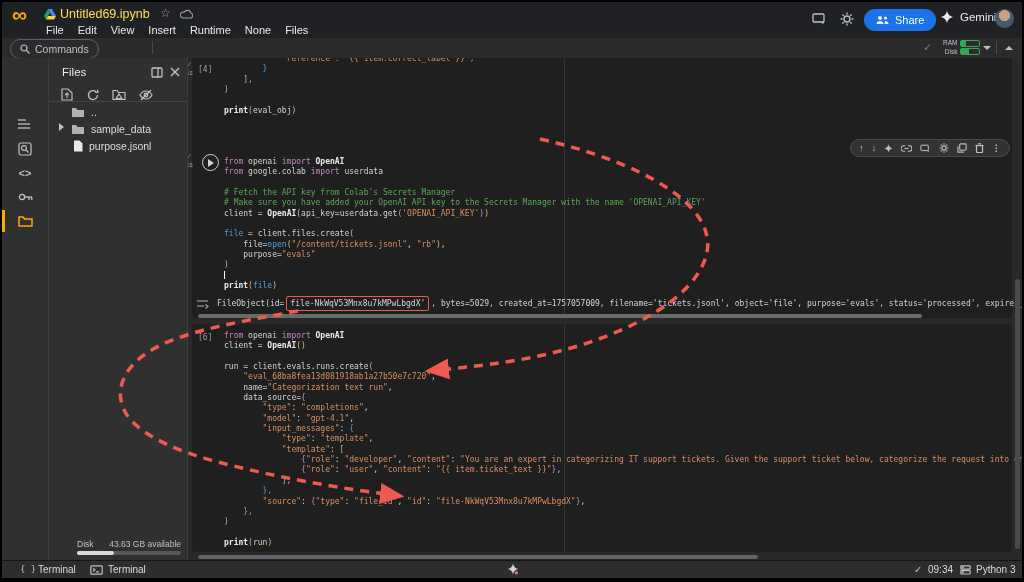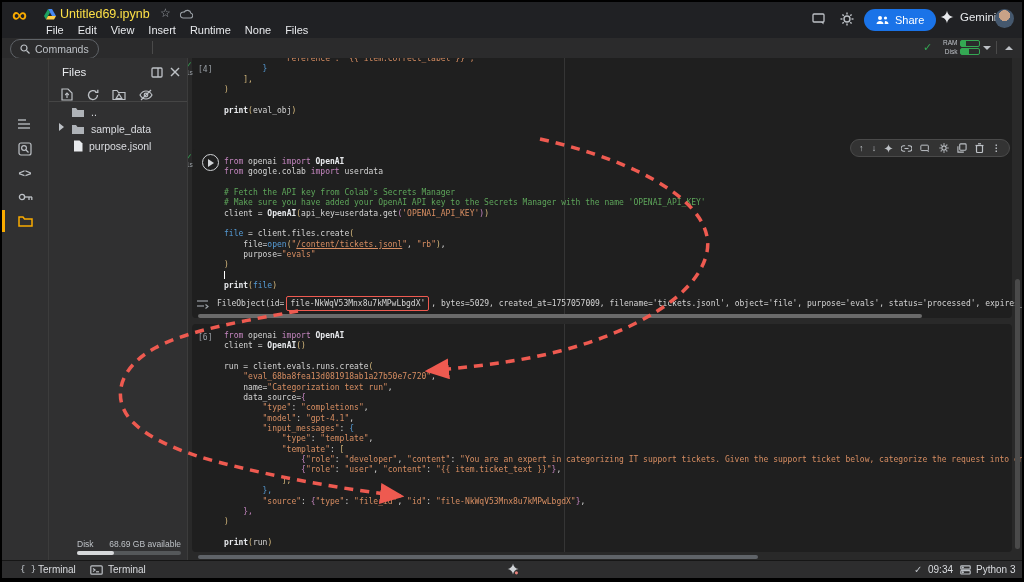--- a/index.html
+++ b/index.html
@@ -15,21 +15,21 @@
   .caret-up{width:0;height:0;border-left:4px solid transparent;border-right:4px solid transparent;border-bottom:4px solid #bdc1c6;display:inline-block;}
   
   .rail-icon{position:absolute;left:12px;width:22px;height:22px;display:flex;align-items:center;justify-content:center;color:#9aa0a6;}
   .tree-row{position:absolute;left:56px;display:flex;align-items:center;gap:6px;color:#dadce0;font-size:10.5px;}
   
   .cell{position:absolute;left:190px;width:820px;background:#1f1f1f;border-radius:4px;}
   .code{font-family:"DejaVu Sans Mono",monospace;font-size:8px;line-height:10.35px;white-space:pre;}
   .code-line{height:10.35px;white-space:pre;}
   .outline-ruler{position:absolute;top:0;bottom:0;width:1px;background:#353535;left:372px;}
   .sg-k{color:#c586c0;} .sg-f{color:#e8eaed;font-weight:bold;} .sg-c{color:#5da55a;}
-  .sg-s{color:#d88e62;} .sg-u{color:#d88e62;text-decoration:underline;} .sg-v{color:#569cd6;}
+  .sg-s{color:#d88e62;} .sg-u{color:#d88e62;} .sg-v{color:#569cd6;}
   .sg-p1{color:#d7ba7d;} .sg-p2{color:#c586c0;} .sg-p3{color:#569cd6;} .sg-d{color:#d4d4d4;}
   .sg-cur{display:inline-block;width:1px;height:8px;background:#fff;vertical-align:-1px;}
   .sg-box{color:#d4d4d4;display:inline-block;border:1.5px solid #ee5a50;border-radius:2px;
     padding:2px 3px;margin:0 2px;line-height:9px;}
   .out-line{font-family:"DejaVu Sans Mono",monospace;font-size:8px;color:#d4d4d4;white-space:pre;display:flex;align-items:center;}
   .exec-badge{position:absolute;left:183px;color:#34a853;font-size:9px;}
   .exec-secs{position:absolute;left:184px;color:#9aa0a6;font-size:6.5px;}
   .gutter-count{position:absolute;color:#9aa0a6;font-family:"DejaVu Sans Mono",monospace;font-size:8px;}
   .cell-toolbar{position:absolute;left:850px;top:138px;width:158px;height:16px;background:#333;
     border:1px solid #4a4a4a;border-radius:14px;display:flex;align-items:center;justify-content:space-evenly;z-index:20;}
@@ -216,21 +216,21 @@
       <span>sample_data</span>
     </div>
     <div class="tree-row" style="left:24px;top:82px;">
       <svg class="ic" width="10" height="12" viewBox="0 0 10 12">
           <path d="M1 0.5h5.5L9.5 3.5v8H1z" fill="#e8eaed"></path>
         </svg>
       <span>purpose.jsonl</span>
     </div>
 
     <div class="abs" style="left:28px;top:481px;font-size:8.5px;color:#bdc1c6;">Disk</div>
-    <div class="abs" style="right:6px;top:481px;font-size:8.5px;color:#bdc1c6;">68.69 GB available</div>
+    <div class="abs" style="right:6px;top:481px;font-size:8.5px;color:#bdc1c6;">43.63 GB available</div>
     <div class="abs" style="left:28px;top:493px;width:104px;height:4px;border-radius:2px;background:#55585a;">
       <div style="width:36%;height:100%;border-radius:2px;background:#d7d9db;"></div>
     </div>
   </div>
 
   <div class="abs" style="left:186px;top:56px;width:838px;bottom:18px;background:#292929;overflow:hidden;">
 
     <div class="cell" style="left:4px;top:-6px;width:820px;height:146px;border-radius:0 0 4px 4px;overflow:hidden;">
       <div class="outline-ruler"></div>
       <div class="gutter-count" style="left:6px;top:13px;">[4]</div>

